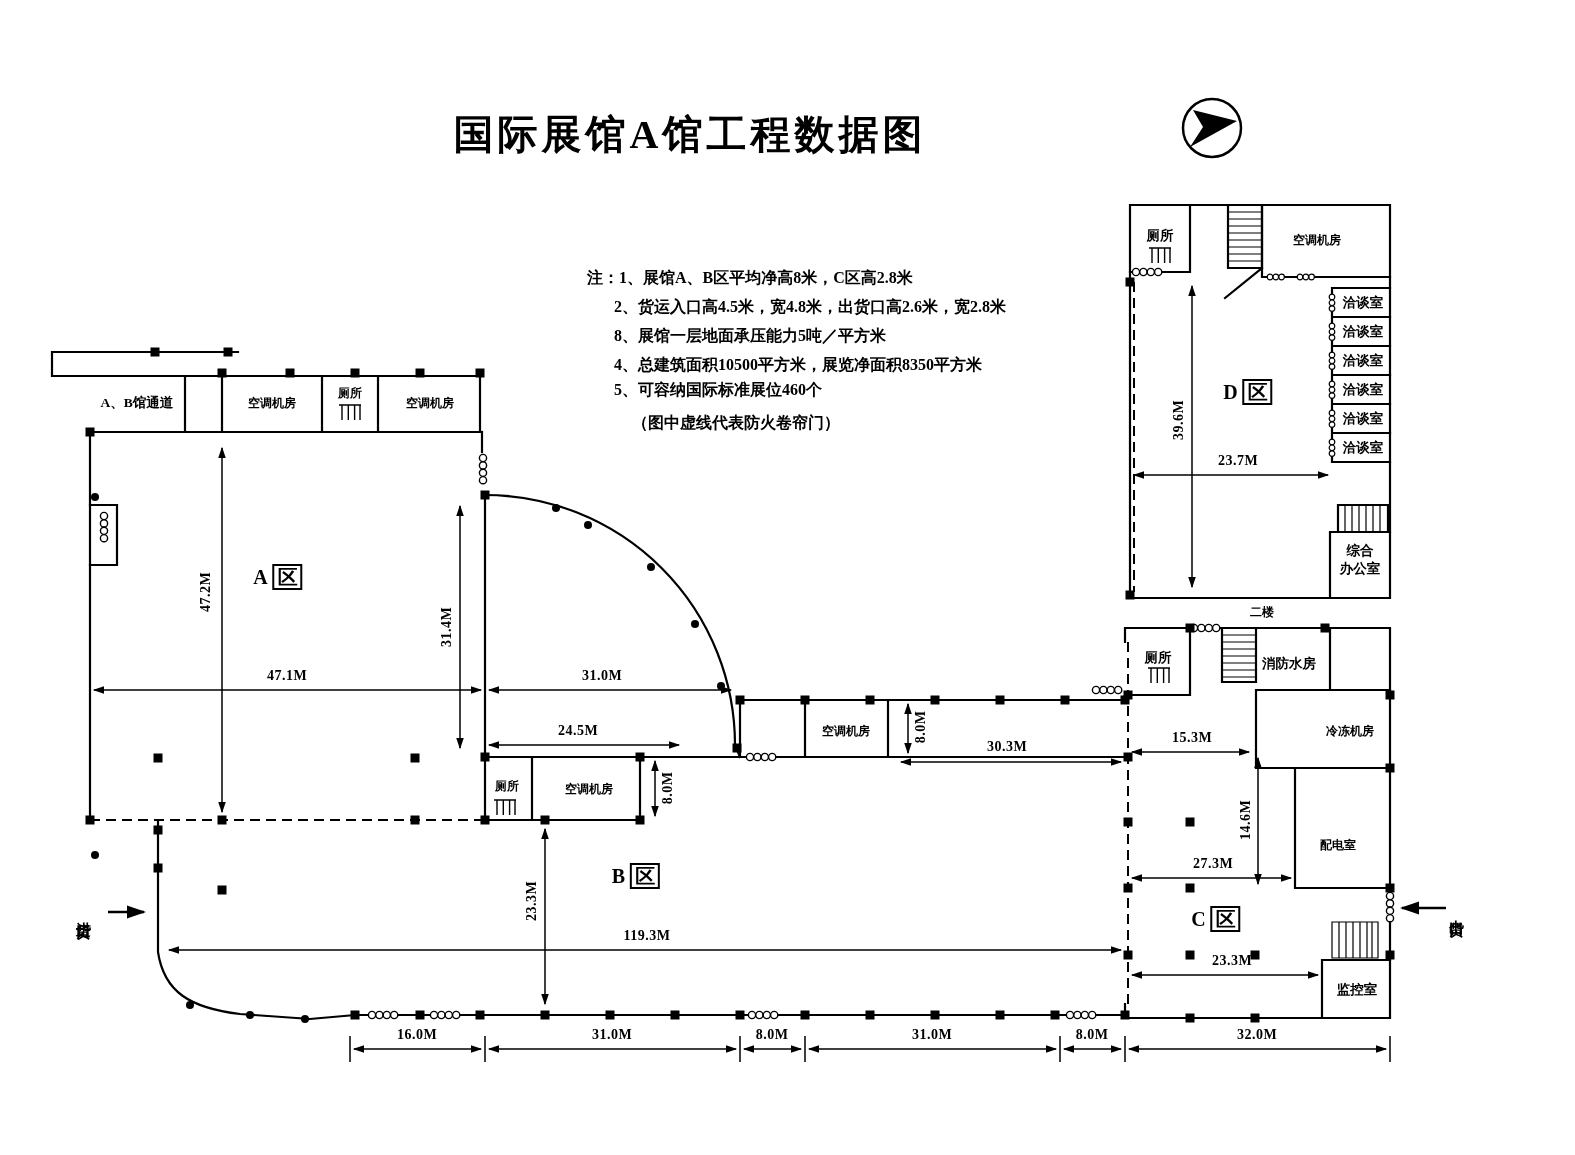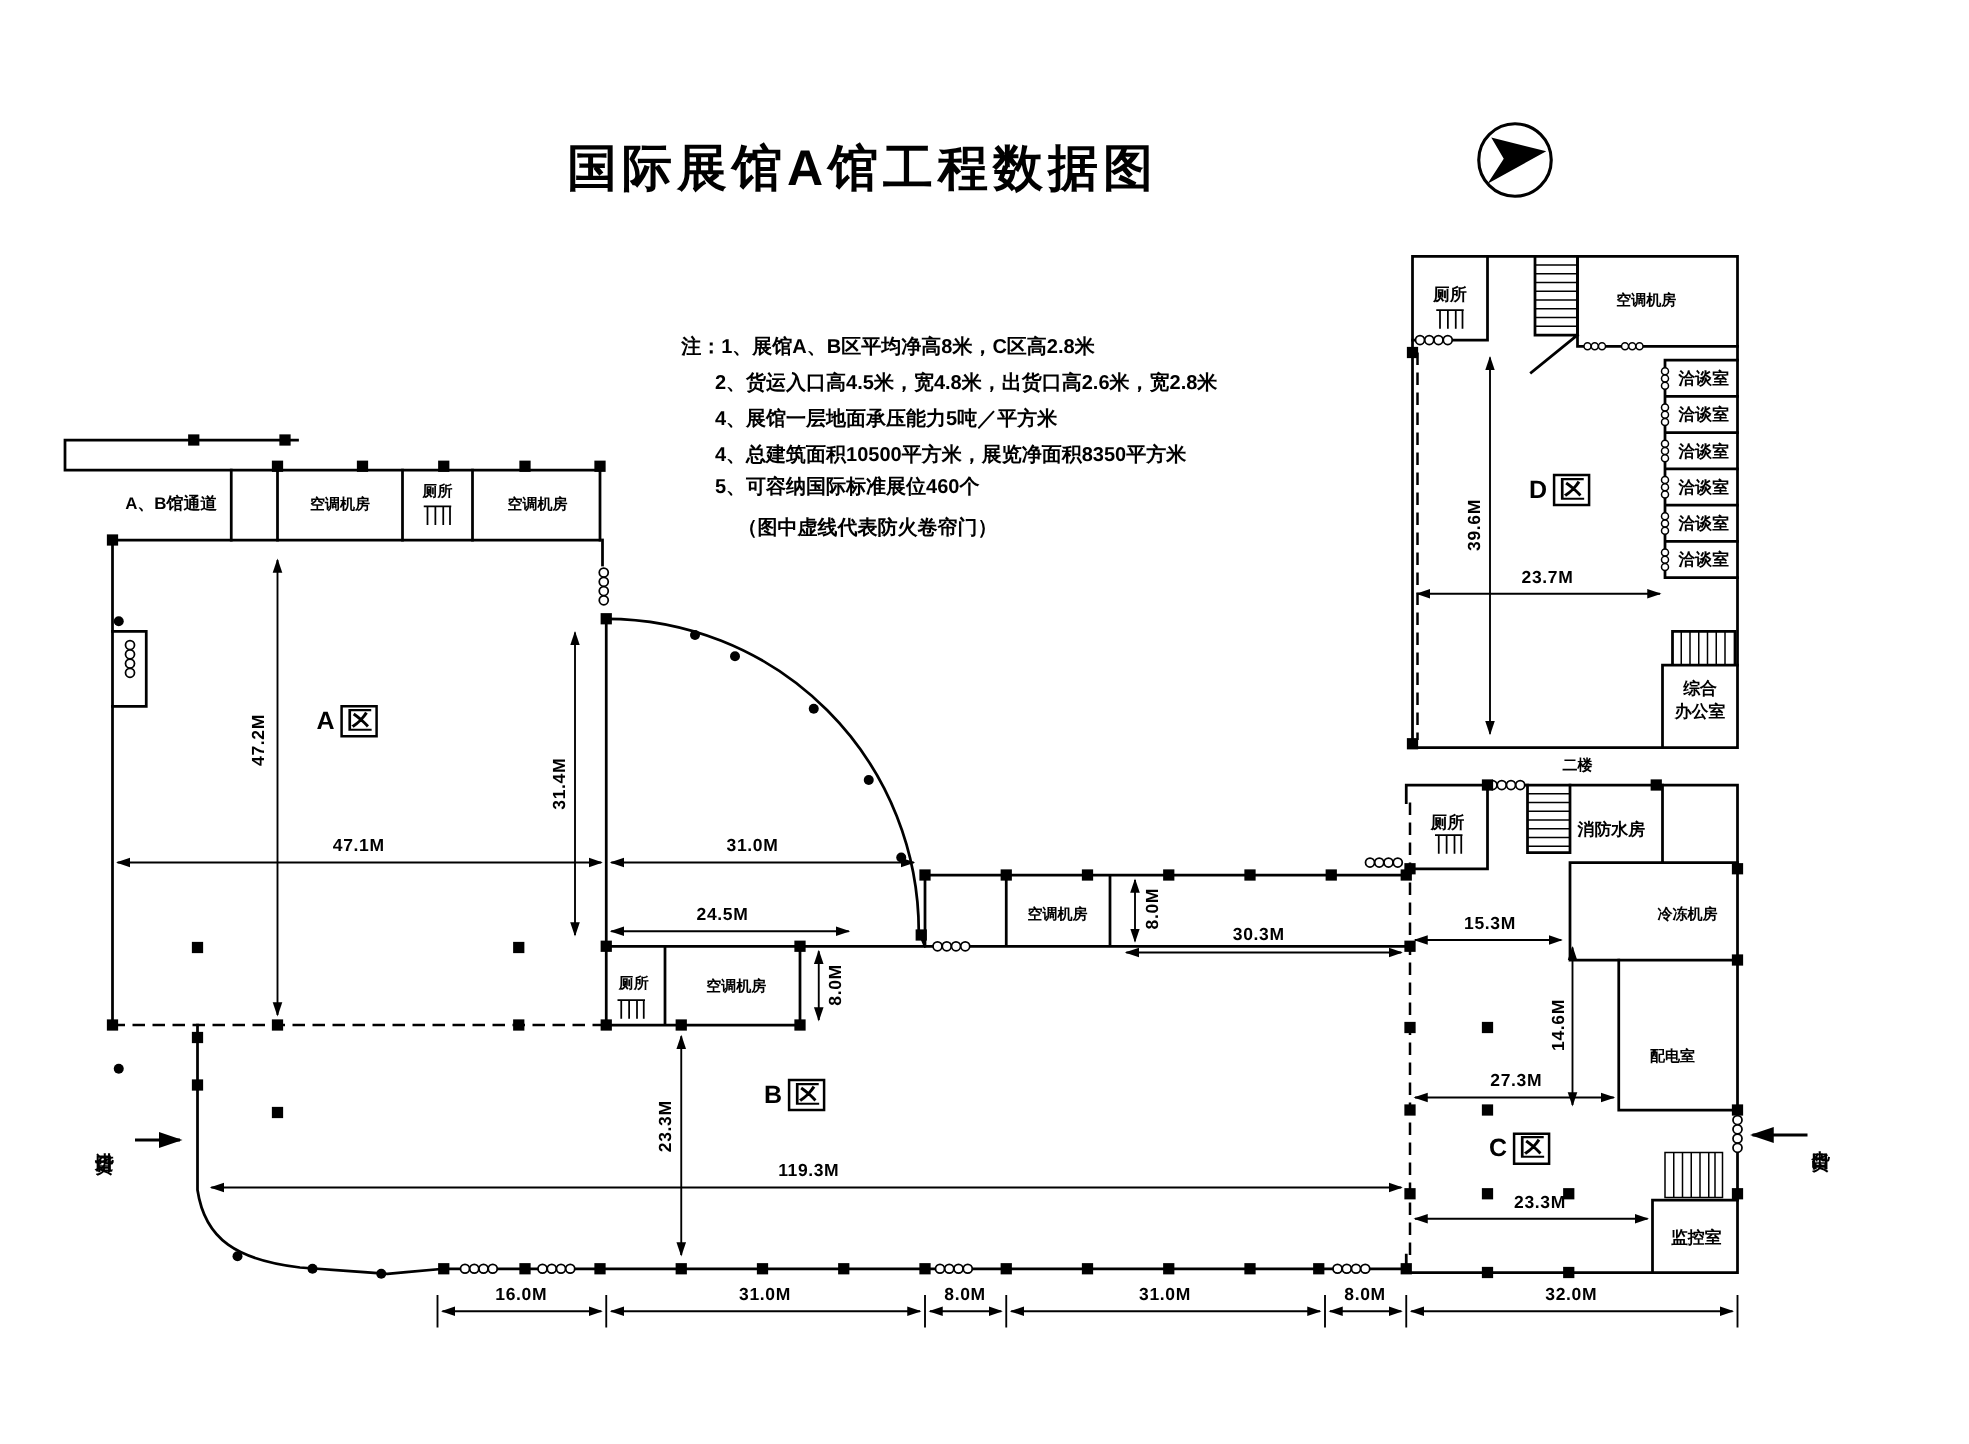--- a/index.html
+++ b/index.html
@@ -1,25 +1,25 @@
 <!DOCTYPE html>
 <html><head>
 <meta charset="utf-8">
 <style>
   html,body{margin:0;padding:0;background:#fff;}
   .canvas{position:relative;width:1575px;height:1155px;background:#fff;color:#000;
-          font-family:Liberation Sans, sans-serif;overflow:hidden;}
+          font-family:Liberation Serif, serif;overflow:hidden;}
   .canvas svg{position:absolute;left:0;top:0;}
   .lbl{position:absolute;transform:translate(-50%,-50%);font-weight:700;font-size:12px;
        white-space:nowrap;line-height:1;}
   .sm{font-size:13.5px;}
   .dim{font-size:14px;letter-spacing:.5px;}
   .rot{transform:translate(-50%,-50%) rotate(-90deg);}
   .title{font-size:40px;letter-spacing:4px;}
-  .note{position:absolute;font-weight:700;font-size:16px;white-space:nowrap;line-height:1;}
+  .note{position:absolute;font-weight:700;font-size:16px;white-space:nowrap;line-height:1;margin-left:42px;}
   .zone{font-size:20px;display:flex;align-items:center;gap:5px;}
   .zone .bx{border:2px solid #000;padding:1px 3px;}
   .vert{writing-mode:vertical-rl;text-orientation:upright;letter-spacing:2px;font-size:15px;}
   .two{text-align:center;line-height:1.3;}
 </style>
 </head>
 <body>
 
 <div class="canvas">
 
@@ -232,21 +232,21 @@
   <g>
     <circle cx="1212" cy="128" r="29" fill="#fff" stroke="#000" stroke-width="2.5"></circle>
     <polygon points="1237,121 1193,110 1203,127 1190,147" fill="#000"></polygon>
   </g>
 </svg>
 
 <div class="lbl title" style="left:690px;top:135px">国际展馆A馆工程数据图</div>
 
 <div class="note" style="left:545px;top:270px">注：1、展馆A、B区平均净高8米，C区高2.8米</div>
 <div class="note" style="left:572px;top:299px">2、货运入口高4.5米，宽4.8米，出货口高2.6米，宽2.8米</div>
-<div class="note" style="left:572px;top:328px">4、展馆一层地面承压能力5吨／平方米</div>
+<div class="note" style="left:572px;top:328px">8、展馆一层地面承压能力5吨／平方米</div>
 <div class="note" style="left:572px;top:357px">4、总建筑面积10500平方米，展览净面积8350平方米</div>
 <div class="note" style="left:572px;top:382px">5、可容纳国际标准展位460个</div>
 <div class="note" style="left:590px;top:415px">（图中虚线代表防火卷帘门）</div>
 
 <div class="lbl sm" style="left:137px;top:403px">A、B馆通道</div>
 <div class="lbl" style="left:272px;top:403px">空调机房</div>
 <div class="lbl" style="left:350px;top:393px">厕所</div>
 <div class="lbl" style="left:430px;top:403px">空调机房</div>
 
 <div class="lbl zone" style="left:278px;top:577px">

